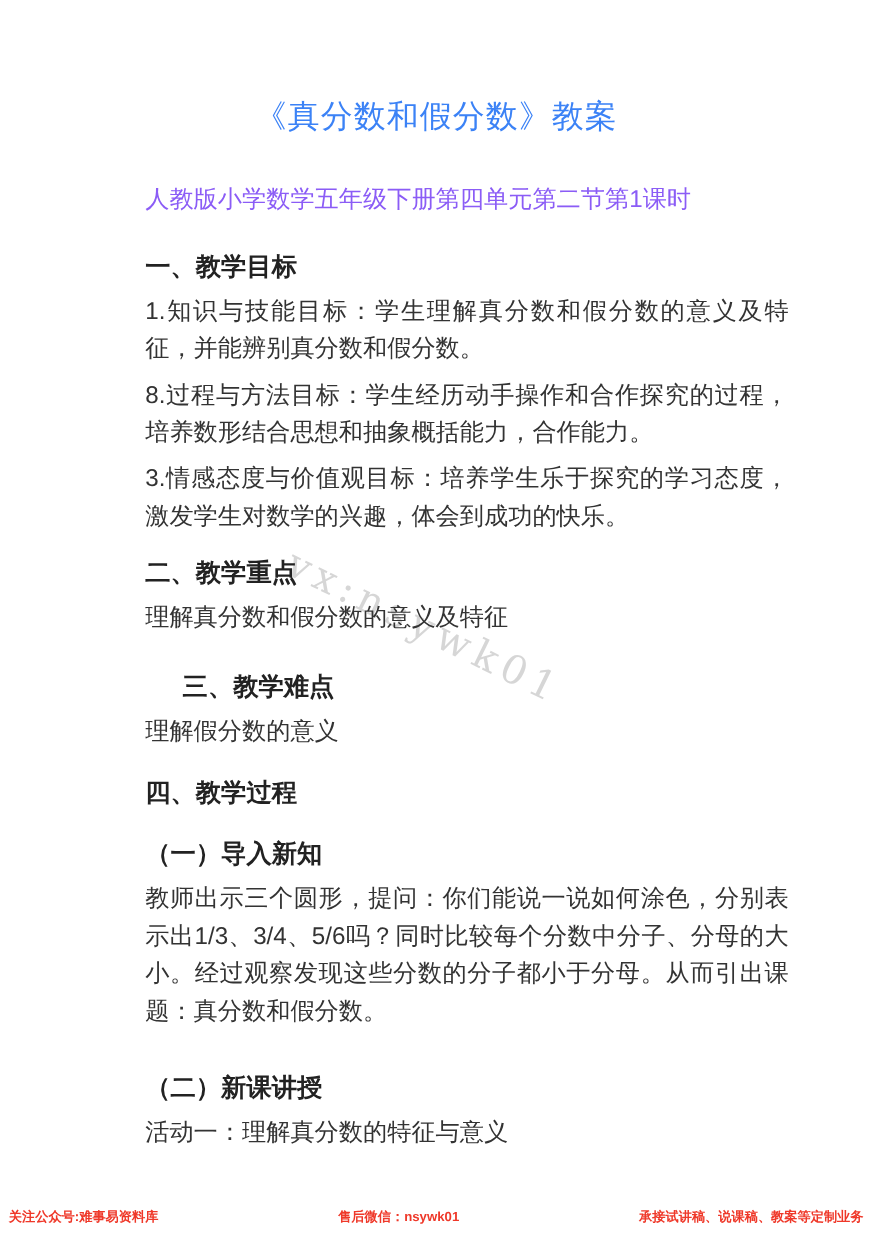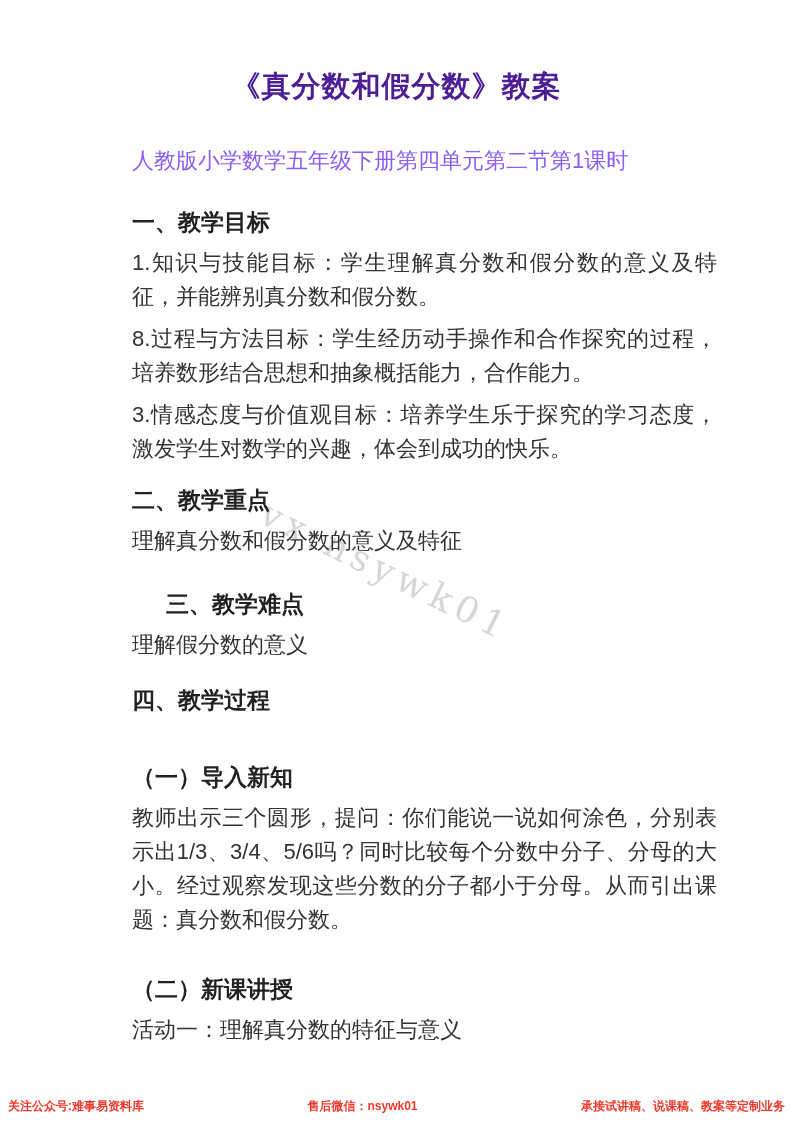--- a/index.html
+++ b/index.html
@@ -7,26 +7,26 @@
   .page {
     position: relative;
     width: 793px;
     height: 1122px;
     margin: 0 auto;
     background: #ffffff;
     overflow: hidden;
     font-family: "Liberation Sans", "DejaVu Sans", sans-serif;
   }
   .doc-title {
-    padding-top: 66px;
+    padding-top: 86px;
     text-align: center;
     font-size: 29px;
     line-height: 40px;
-    font-weight: 700;
-    color: #4c1d95;
+    font-weight: 400;
+    color: #3b82f6;
     letter-spacing: 1px;
   }
   .content {
     padding: 0 76px 0 132px;
     position: relative;
     z-index: 1;
   }
   .subtitle {
     margin-top: 40px;
     font-size: 22px;
@@ -36,21 +36,21 @@
   .sec-heading {
     font-size: 23px;
     line-height: 32px;
     font-weight: 700;
     color: #222222;
   }
   .mt-first { margin-top: 30px; }
   .mt-18 { margin-top: 18px; }
   .mt-22 { margin-top: 22px; }
   .mt-24 { margin-top: 36px; }
-  .mt-28 { margin-top: 45px; }
+  .mt-28 { margin-top: 24px; }
   .mt-30 { margin-top: 30px; margin-left: 34px; }
   .body-text {
     margin-top: 8px;
     font-size: 22px;
     line-height: 34px;
     color: #333333;
     text-align: justify;
   }
   .watermark {
     position: absolute;

